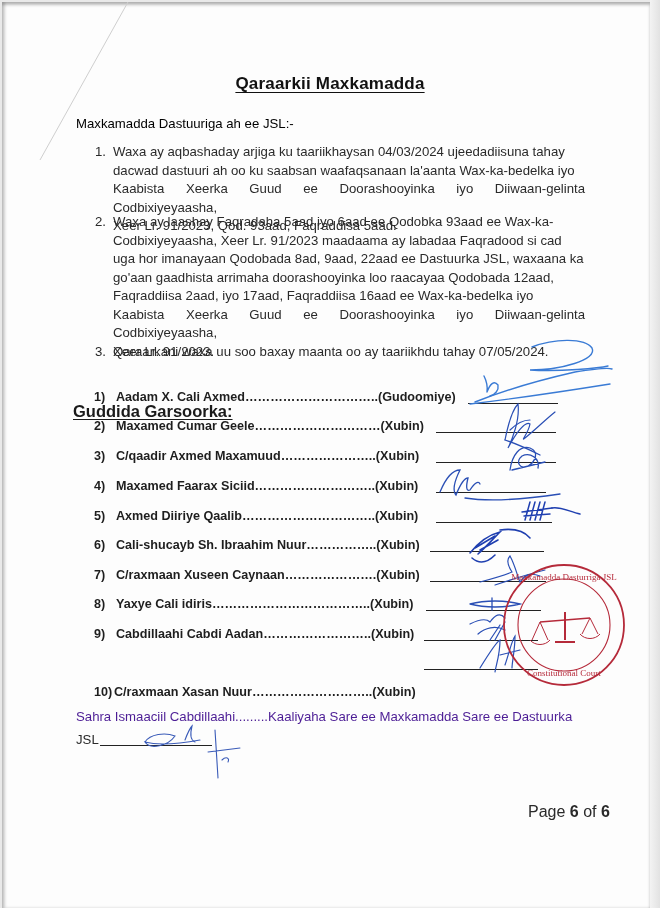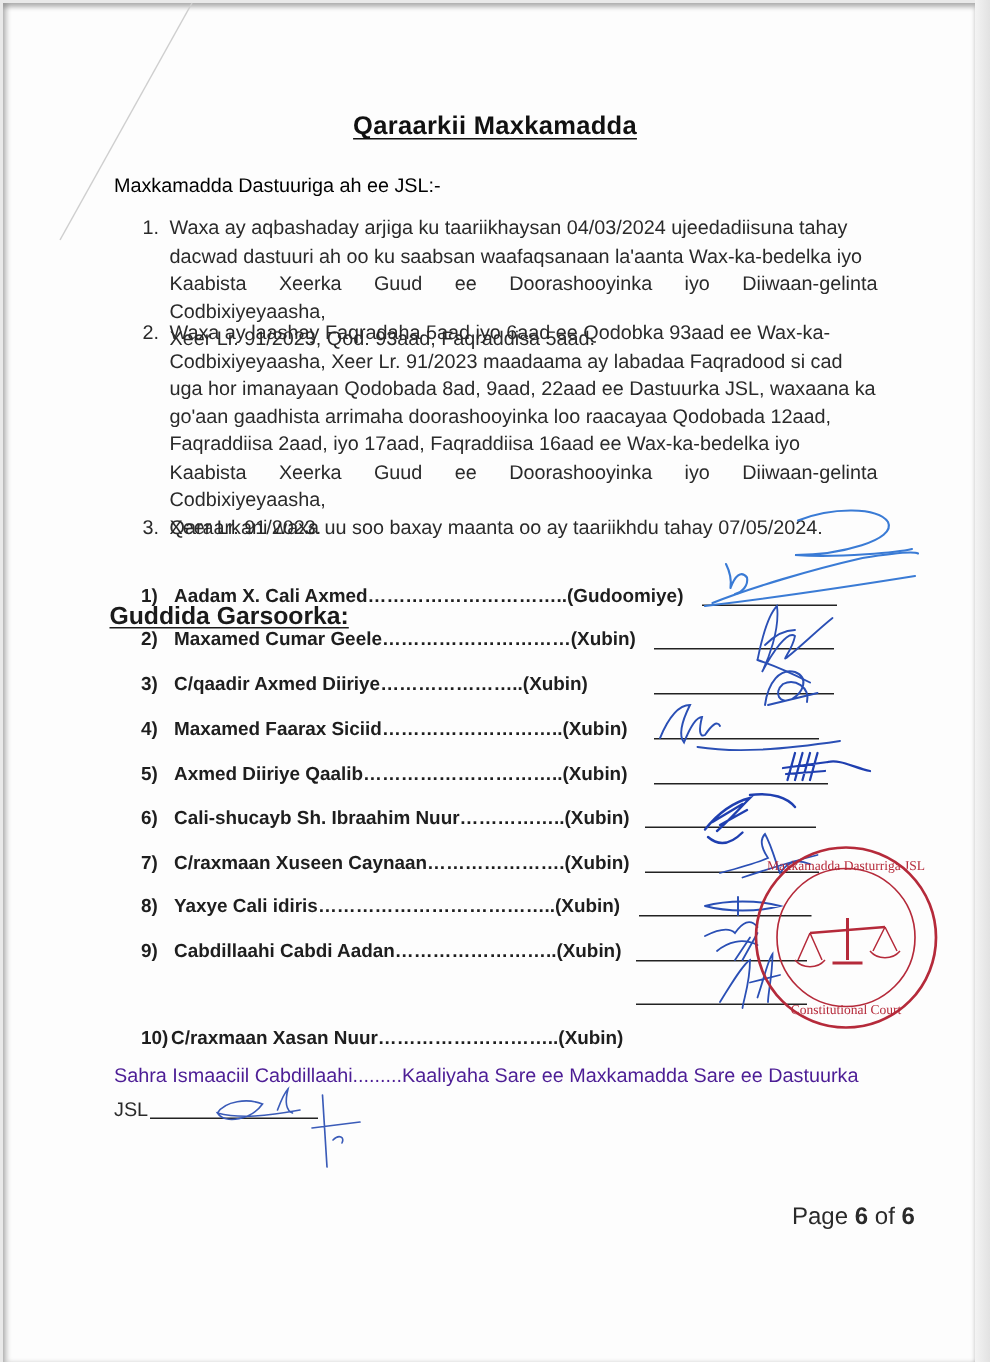--- a/index.html
+++ b/index.html
@@ -110,21 +110,21 @@
   <span class="num">1)</span><span>Aadam X. Cali Axmed</span><span>…………………………..</span><span>(Gudoomiye)</span>
 </div>
 <div class="sig-line" style="left:468px; top:403px; width:90px;"></div>
 
 <div class="member" style="top:419px;">
   <span class="num">2)</span><span>Maxamed Cumar Geele</span><span>…………………………</span><span>(Xubin)</span>
 </div>
 <div class="sig-line" style="left:436px; top:432px; width:120px;"></div>
 
 <div class="member" style="top:449px;">
-  <span class="num">3)</span><span>C/qaadir Axmed Diiriye</span><span>…………………..</span><span>(Xubin)</span>
+  <span class="num">3)</span><span>C/qaadir Axmed Maxamuud</span><span>…………………..</span><span>(Xubin)</span>
 </div>
 <div class="sig-line" style="left:436px; top:462px; width:120px;"></div>
 
 <div class="member" style="top:479px;">
   <span class="num">4)</span><span>Maxamed Faarax Siciid</span><span>………………………..</span><span>(Xubin)</span>
 </div>
 <div class="sig-line" style="left:436px; top:492px; width:110px;"></div>
 
 <div class="member" style="top:509px;">
   <span class="num">5)</span><span>Axmed Diiriye Qaalib</span><span>…………………………..</span><span>(Xubin)</span>

